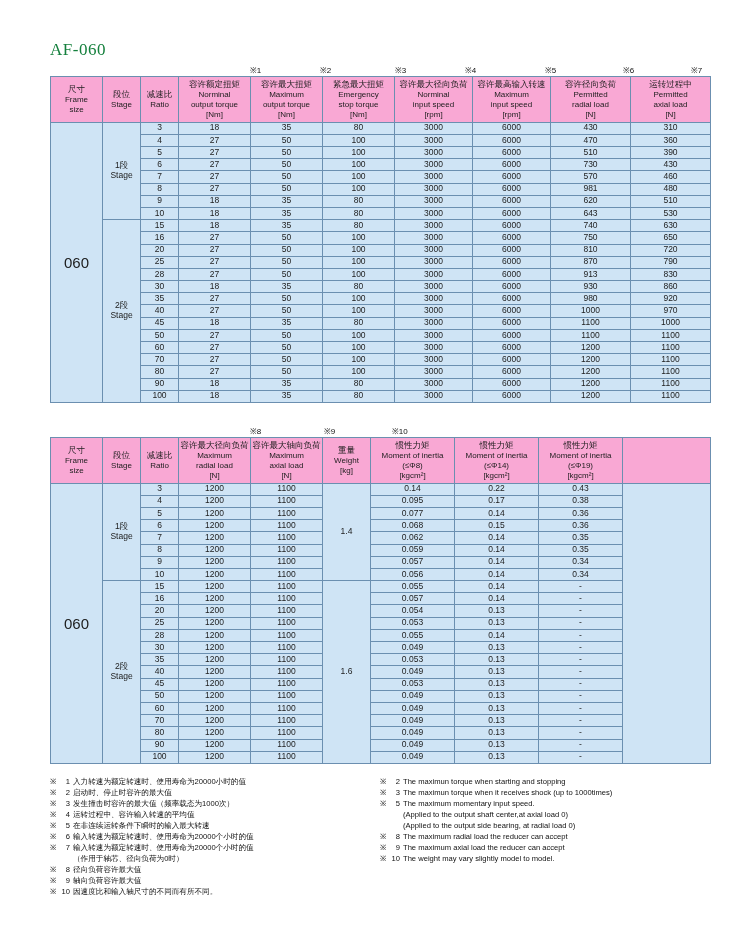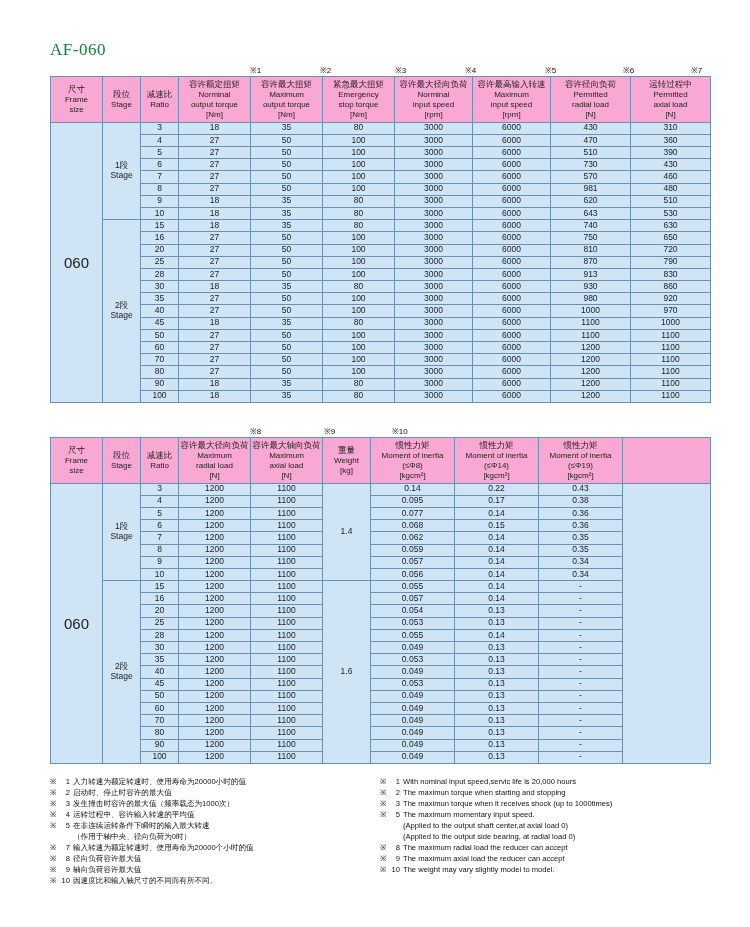--- a/index.html
+++ b/index.html
@@ -690,28 +690,28 @@
       </tbody>
   </table>
 
   <div class="foot">
     <div class="col" id="footcn">
         <div class="ln"><span class="m">※</span><span class="n">1</span>入力转速为额定转速时、使用寿命为20000小时的值</div>
         <div class="ln"><span class="m">※</span><span class="n">2</span>启动时、停止时容许的最大值</div>
         <div class="ln"><span class="m">※</span><span class="n">3</span>发生撞击时容许的最大值（频率载态为1000次）</div>
         <div class="ln"><span class="m">※</span><span class="n">4</span>运转过程中、容许输入转速的平均值</div>
         <div class="ln"><span class="m">※</span><span class="n">5</span>在非连续运转条件下瞬时的输入最大转速</div>
-        <div class="sub">（作用于轴中央、径向负荷为0时）</div>
+        <div class="ln"><span class="m">※</span><span class="n">6</span>输入转速为额定转速时、使用寿命为20000个小时的值</div>
         <div class="ln"><span class="m">※</span><span class="n">7</span>输入转速为额定转速时、使用寿命为20000个小时的值</div>
+        <div class="sub">（作用于轴芯、径向负荷为0时）</div>
         <div class="ln"><span class="m">※</span><span class="n">8</span>径向负荷容许最大值</div>
         <div class="ln"><span class="m">※</span><span class="n">9</span>轴向负荷容许最大值</div>
         <div class="ln"><span class="m">※</span><span class="n">10</span>因速度比和输入轴尺寸的不同而有所不同。</div>
       </div>
     <div class="col" id="footen">
-        <div class="ln"><span class="m">※</span><span class="n">1</span>With nominal input speed,servic life is 20,000 hours</div>
         <div class="ln"><span class="m">※</span><span class="n">2</span>The maximun torque when starting and stopping</div>
         <div class="ln"><span class="m">※</span><span class="n">3</span>The maximun torque when it receives shock (up to 1000times)</div>
         <div class="ln"><span class="m">※</span><span class="n">5</span>The maximum momentary input speed.</div>
         <div class="sub">(Applied to the output shaft center,at axial load 0)</div>
         <div class="sub">(Applied to the output side bearing, at radial load 0)</div>
         <div class="ln"><span class="m">※</span><span class="n">8</span>The maximum radial load the reducer can accept</div>
         <div class="ln"><span class="m">※</span><span class="n">9</span>The maximum axial load the reducer can accept</div>
         <div class="ln"><span class="m">※</span><span class="n">10</span>The weight may vary  slightly model to model.</div>
       </div>
   </div>

